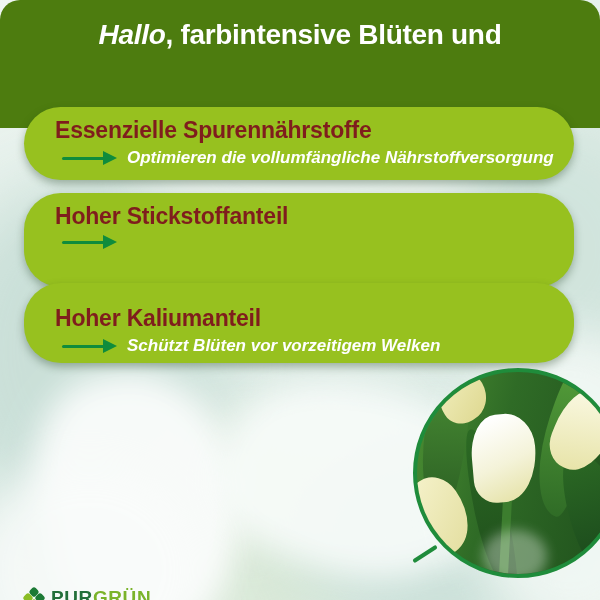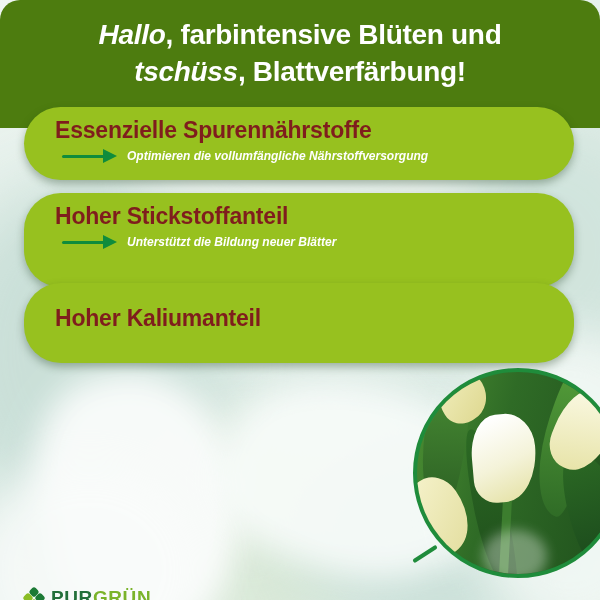--- a/index.html
+++ b/index.html
@@ -45,21 +45,21 @@
   }
   .pill1 { top:107px; height:73px; }
   .pill2 { top:193px; height:94px; }
   .pill3 { top:283px; height:80px; padding-top:20px; }
   .pill-title { font-size:23px; font-weight:bold; color:#7f1d1d; letter-spacing:-0.2px; line-height:30px; }
   .point { display:flex; align-items:center; gap:10px; margin-left:7px; margin-top:3px; }
   .arrow { position:relative; width:55px; height:16px; flex:0 0 55px; }
   .arrow::before { content:""; position:absolute; left:0; top:6.5px; width:43px; height:3.5px; background:#0f8c3c; border-radius:2px; }
   .arrow::after  { content:""; position:absolute; right:0; top:1px;
                    border-left:14px solid #0f8c3c; border-top:7px solid transparent; border-bottom:7px solid transparent; }
-  .point-text { color:#ffffff; font-style:italic; font-weight:bold; font-size:12px; white-space:nowrap; }
+  .point-text { color:#ffffff; font-style:italic; font-weight:bold; font-size:17px; white-space:nowrap; }
 
   
   .photo {
     position:absolute; left:413px; top:368px; width:210px; height:210px;
     border-radius:50%; border:4px solid #1f8c3b; overflow:hidden;
     background:linear-gradient(105deg,#4c8f33 0%,#2f6b26 40%,#1f4f1c 100%);
     z-index:5;
   }
   .leaf { position:absolute; border-radius:40% 60% 30% 70%/50% 50% 50% 50%; }
   .leaf1 { left:8px;   top:-25px; width:42px; height:170px; background:linear-gradient(175deg,#4f9638,#2a5d22); transform:rotate(8deg); }
@@ -98,41 +98,43 @@
   <div class="shape white5"></div>
   <div class="shape white1"></div>
   <div class="shape white2"></div>
   <div class="shape white3"></div>
   <div class="shape white4"></div>
   <div class="bg-tint"></div>
 </div>
 
 <div class="header">
   <div class="line"><span class="em">Hallo</span><span>, farbintensive Blüten und</span></div>
-  <div class="line"><span class="em">tschüss</span><span>, Blattverfärbung!</span></div>
 </div>
 
 <div class="pill pill1">
   <div class="pill-title">Essenzielle Spurennährstoffe</div>
   <div class="point">
     <span class="arrow"></span>
     <span class="point-text">Optimieren die vollumfängliche Nährstoffversorgung</span>
   </div>
 </div>
 
 <div class="pill pill2">
   <div class="pill-title">Hoher Stickstoffanteil</div>
   <div class="point">
     <span class="arrow"></span>
-    <span class="point-text">Unterstützt die Bildung neuer Blätter</span>
   </div>
 </div>
 
 <div class="pill pill3">
   <div class="pill-title">Hoher Kaliumanteil</div>
+  <div class="point">
+    <span class="arrow"></span>
+    <span class="point-text">Schützt Blüten vor vorzeitigem Welken</span>
+  </div>
 </div>
 
 <div class="photo">
   <div class="leaf leaf1"></div>
   <div class="leaf leaf3"></div>
   <div class="leaf leaf2"></div>
   <div class="leaf leaf4"></div>
   <div class="stem"></div>
   <div class="variegation"></div>
   <div class="calla callaD"></div>

